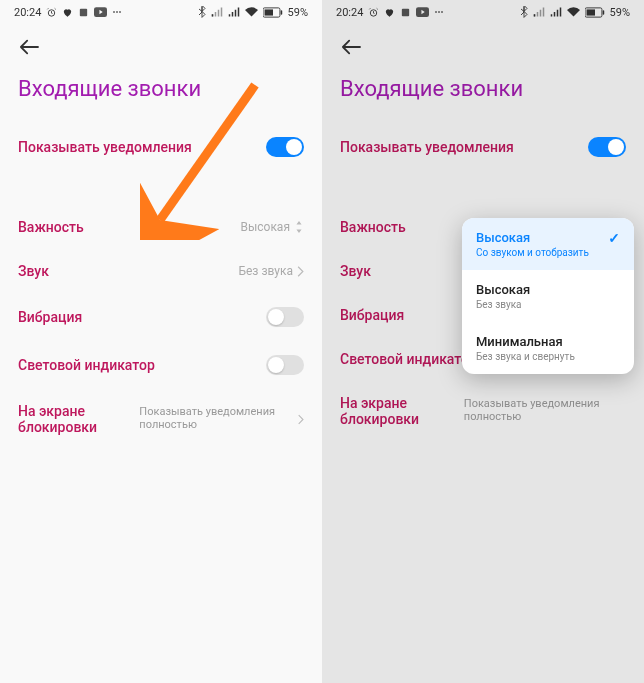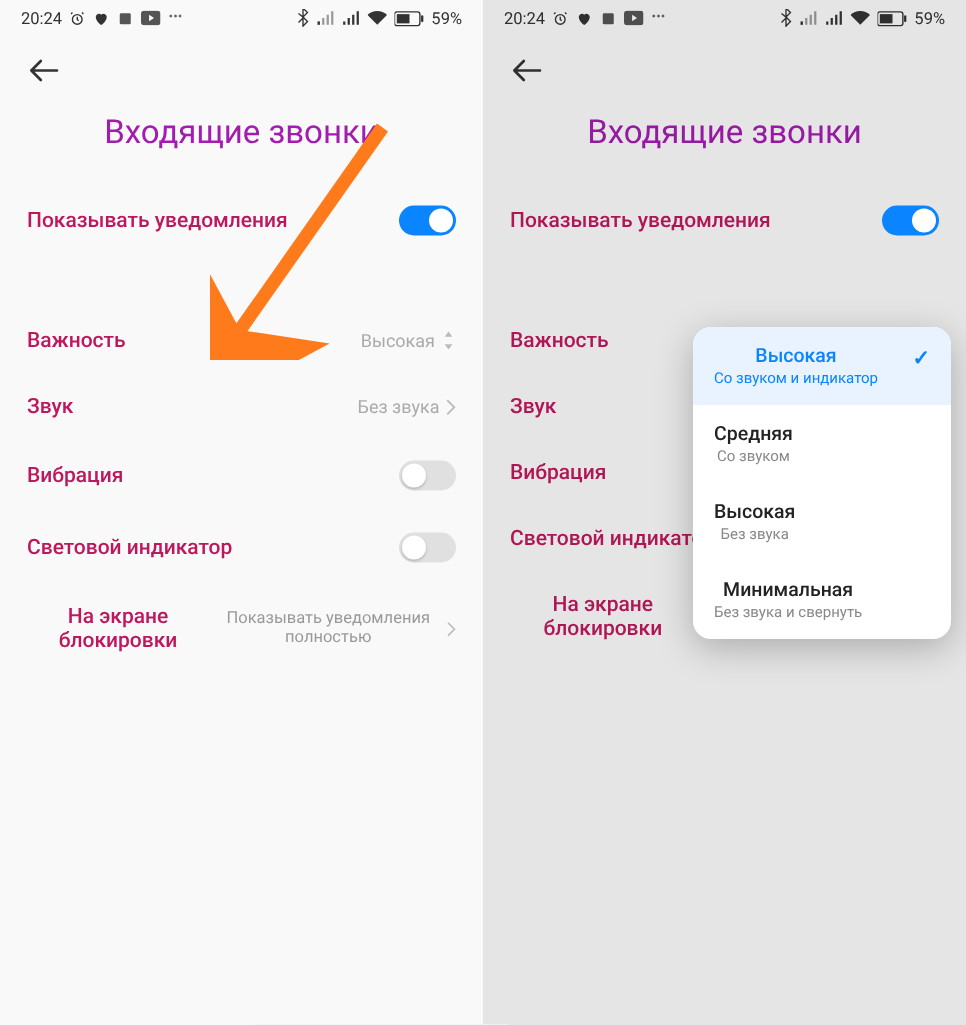--- a/index.html
+++ b/index.html
@@ -1,17 +1,17 @@
 <!DOCTYPE html>
 <html><head>
 <meta charset="utf-8">
 <style>
   * { box-sizing: border-box; margin: 0; padding: 0; font-family: -apple-system, "Segoe UI", Roboto, sans-serif; }
   body { width: 644px; height: 683px; background: #fff; display: flex; overflow: hidden; }
-  .phone { width: 322px; height: 683px; position: relative; background: #f9f9f9; display: flex; flex-direction: column; text-align: center; }
+  .phone { width: 322px; height: 683px; position: relative; background: #f9f9f9; display: flex; flex-direction: column; }
   .phone.right { background: #f9f9f9; }
   .overlay-dim { position: absolute; inset: 0; background: rgba(0,0,0,0.08); pointer-events: none; }
 
   .statusbar { height: 24px; display: flex; align-items: center; justify-content: space-between; padding: 0 14px; font-size: 11px; color: #333; }
   .statusbar .left, .statusbar .right { display: flex; align-items: center; gap: 5px; }
   .statusbar svg { display: block; }
 
   .navback { padding: 14px 18px 6px; }
   .navback svg { display: block; }
 
@@ -232,29 +232,23 @@
     <div class="leftcol">
       <span class="label">На экране блокировки</span>
       <span class="sub">Показывать уведомления полностью</span>
     </div>
   </div>
 
   <div class="popup">
     <div class="opt selected">
       <div class="titles">
         <span class="t">Высокая</span>
-        <span class="s">Со звуком и индикатор</span>
+        <span class="s">Со звуком и отобразить</span>
       </div>
       <span class="check">✓</span>
-    </div>
-    <div class="opt">
-      <div class="titles">
-        <span class="t">Средняя</span>
-        <span class="s">Со звуком</span>
-      </div>
     </div>
     <div class="opt">
       <div class="titles">
         <span class="t">Высокая</span>
         <span class="s">Без звука</span>
       </div>
     </div>
     <div class="opt">
       <div class="titles">
         <span class="t">Минимальная</span>

